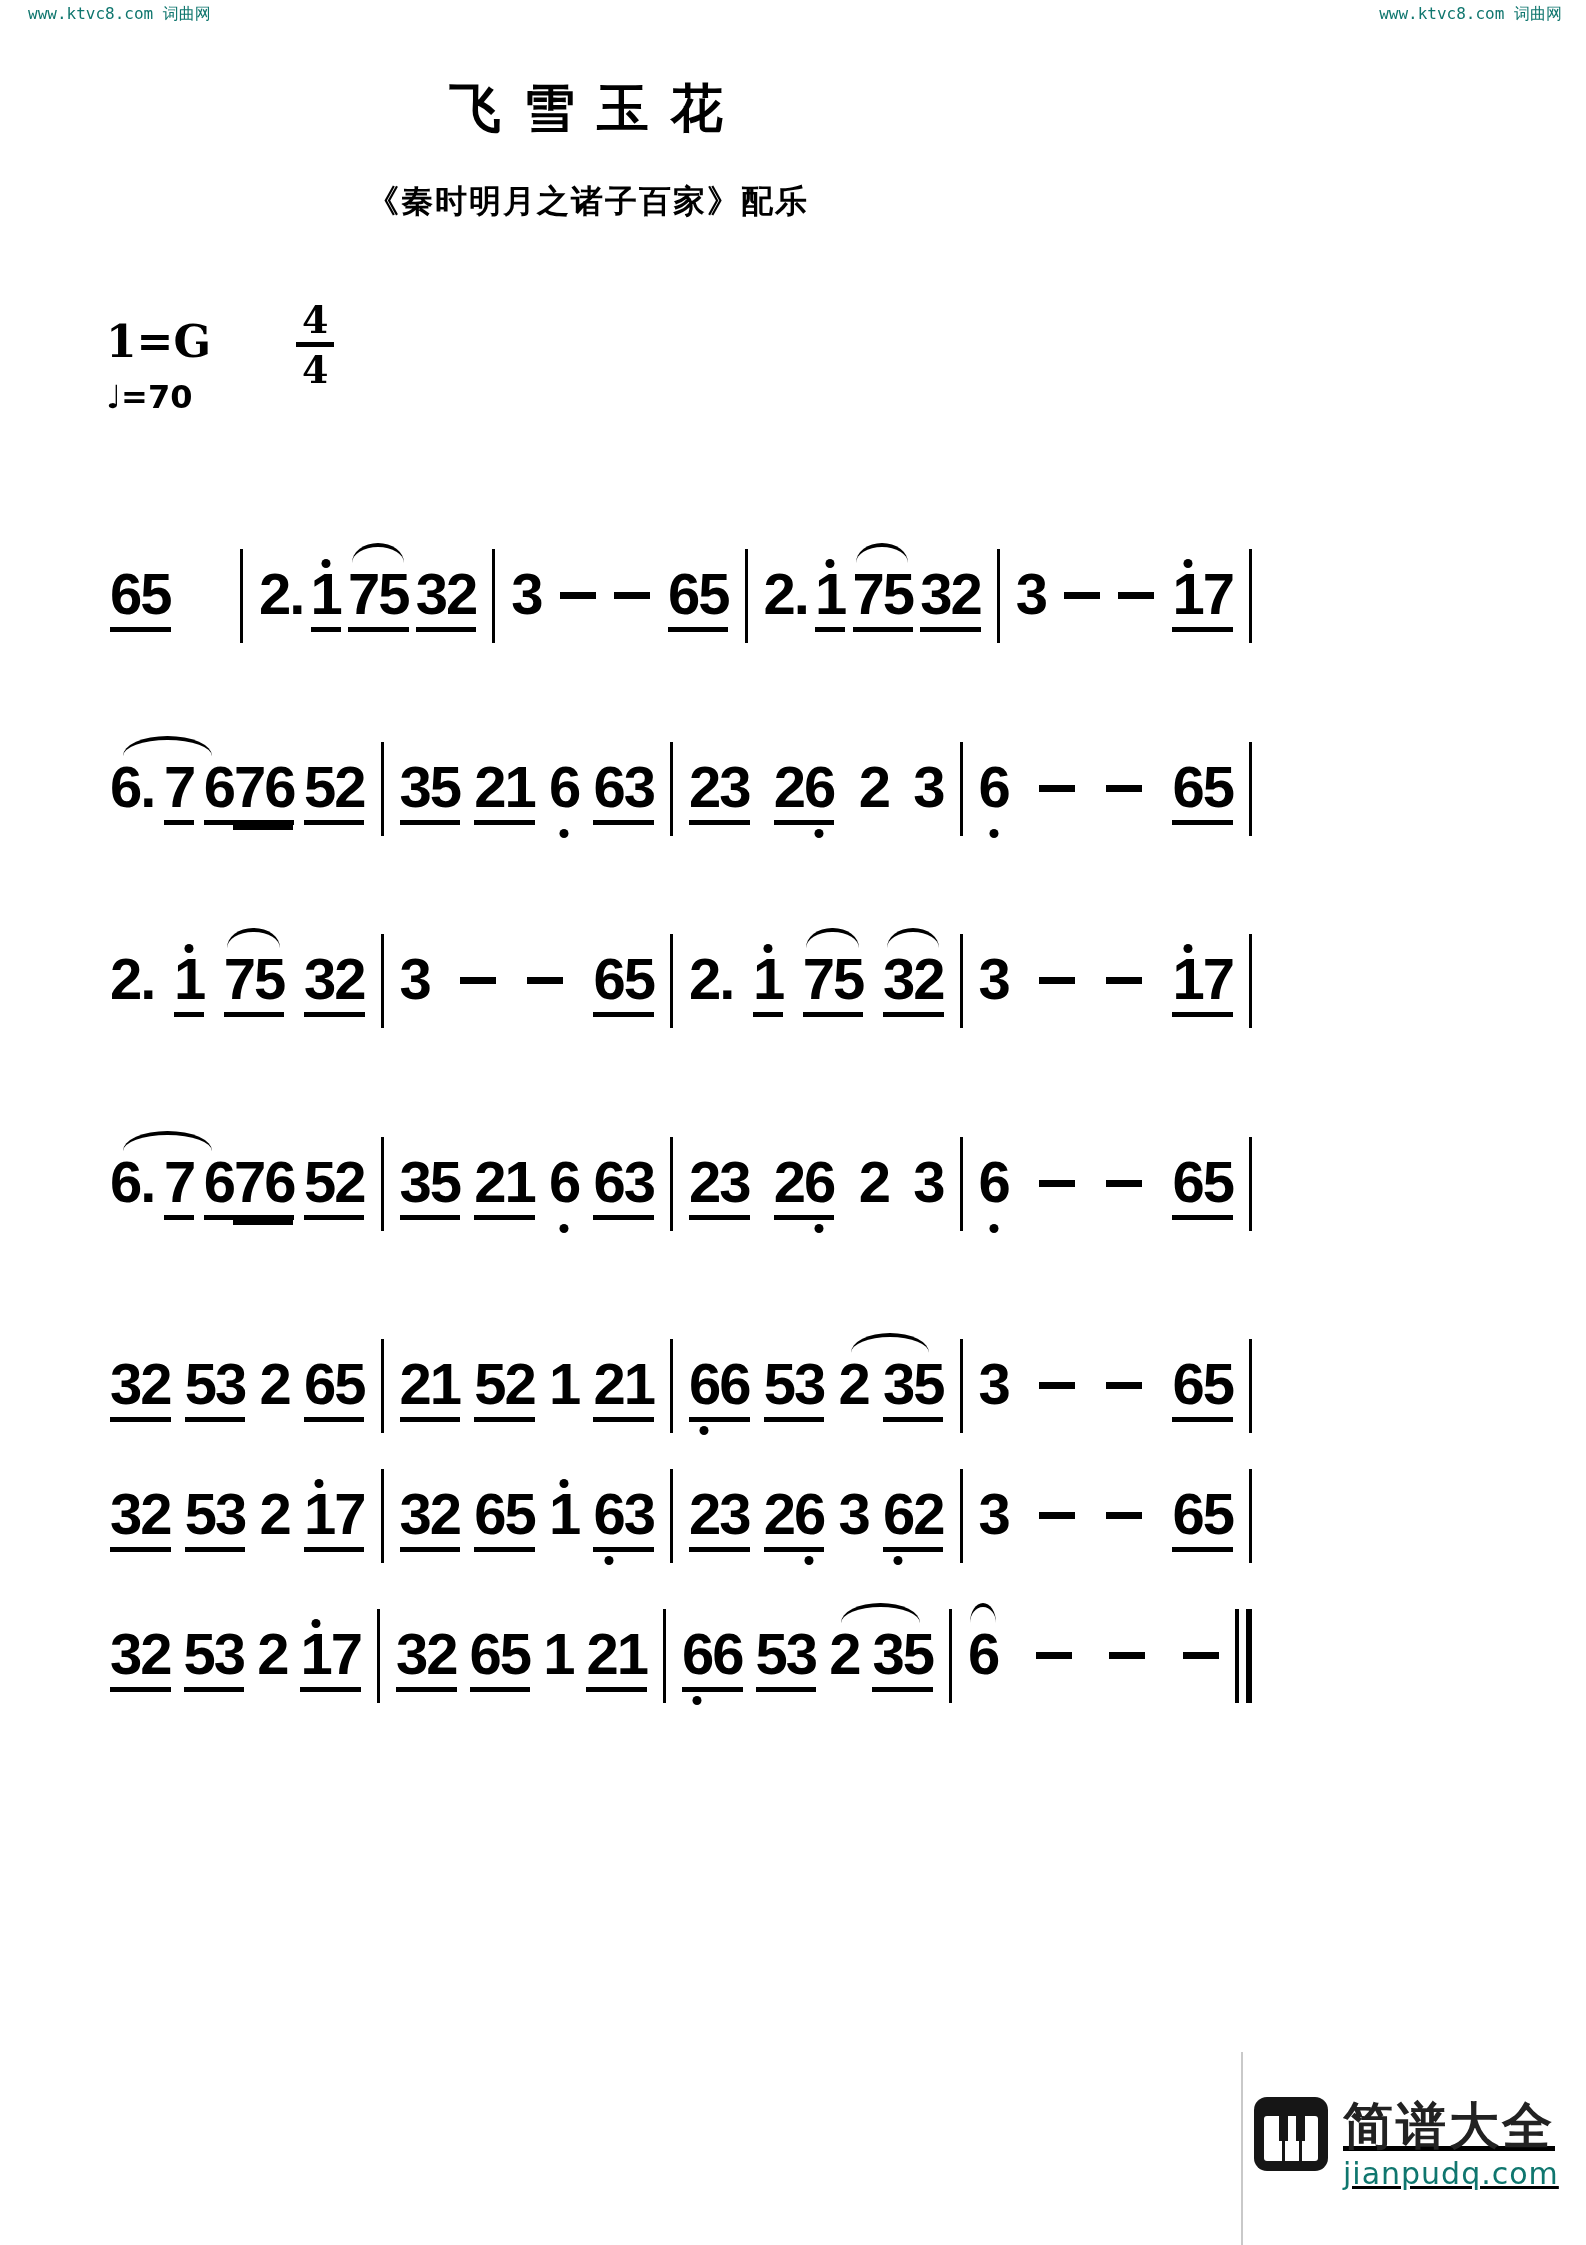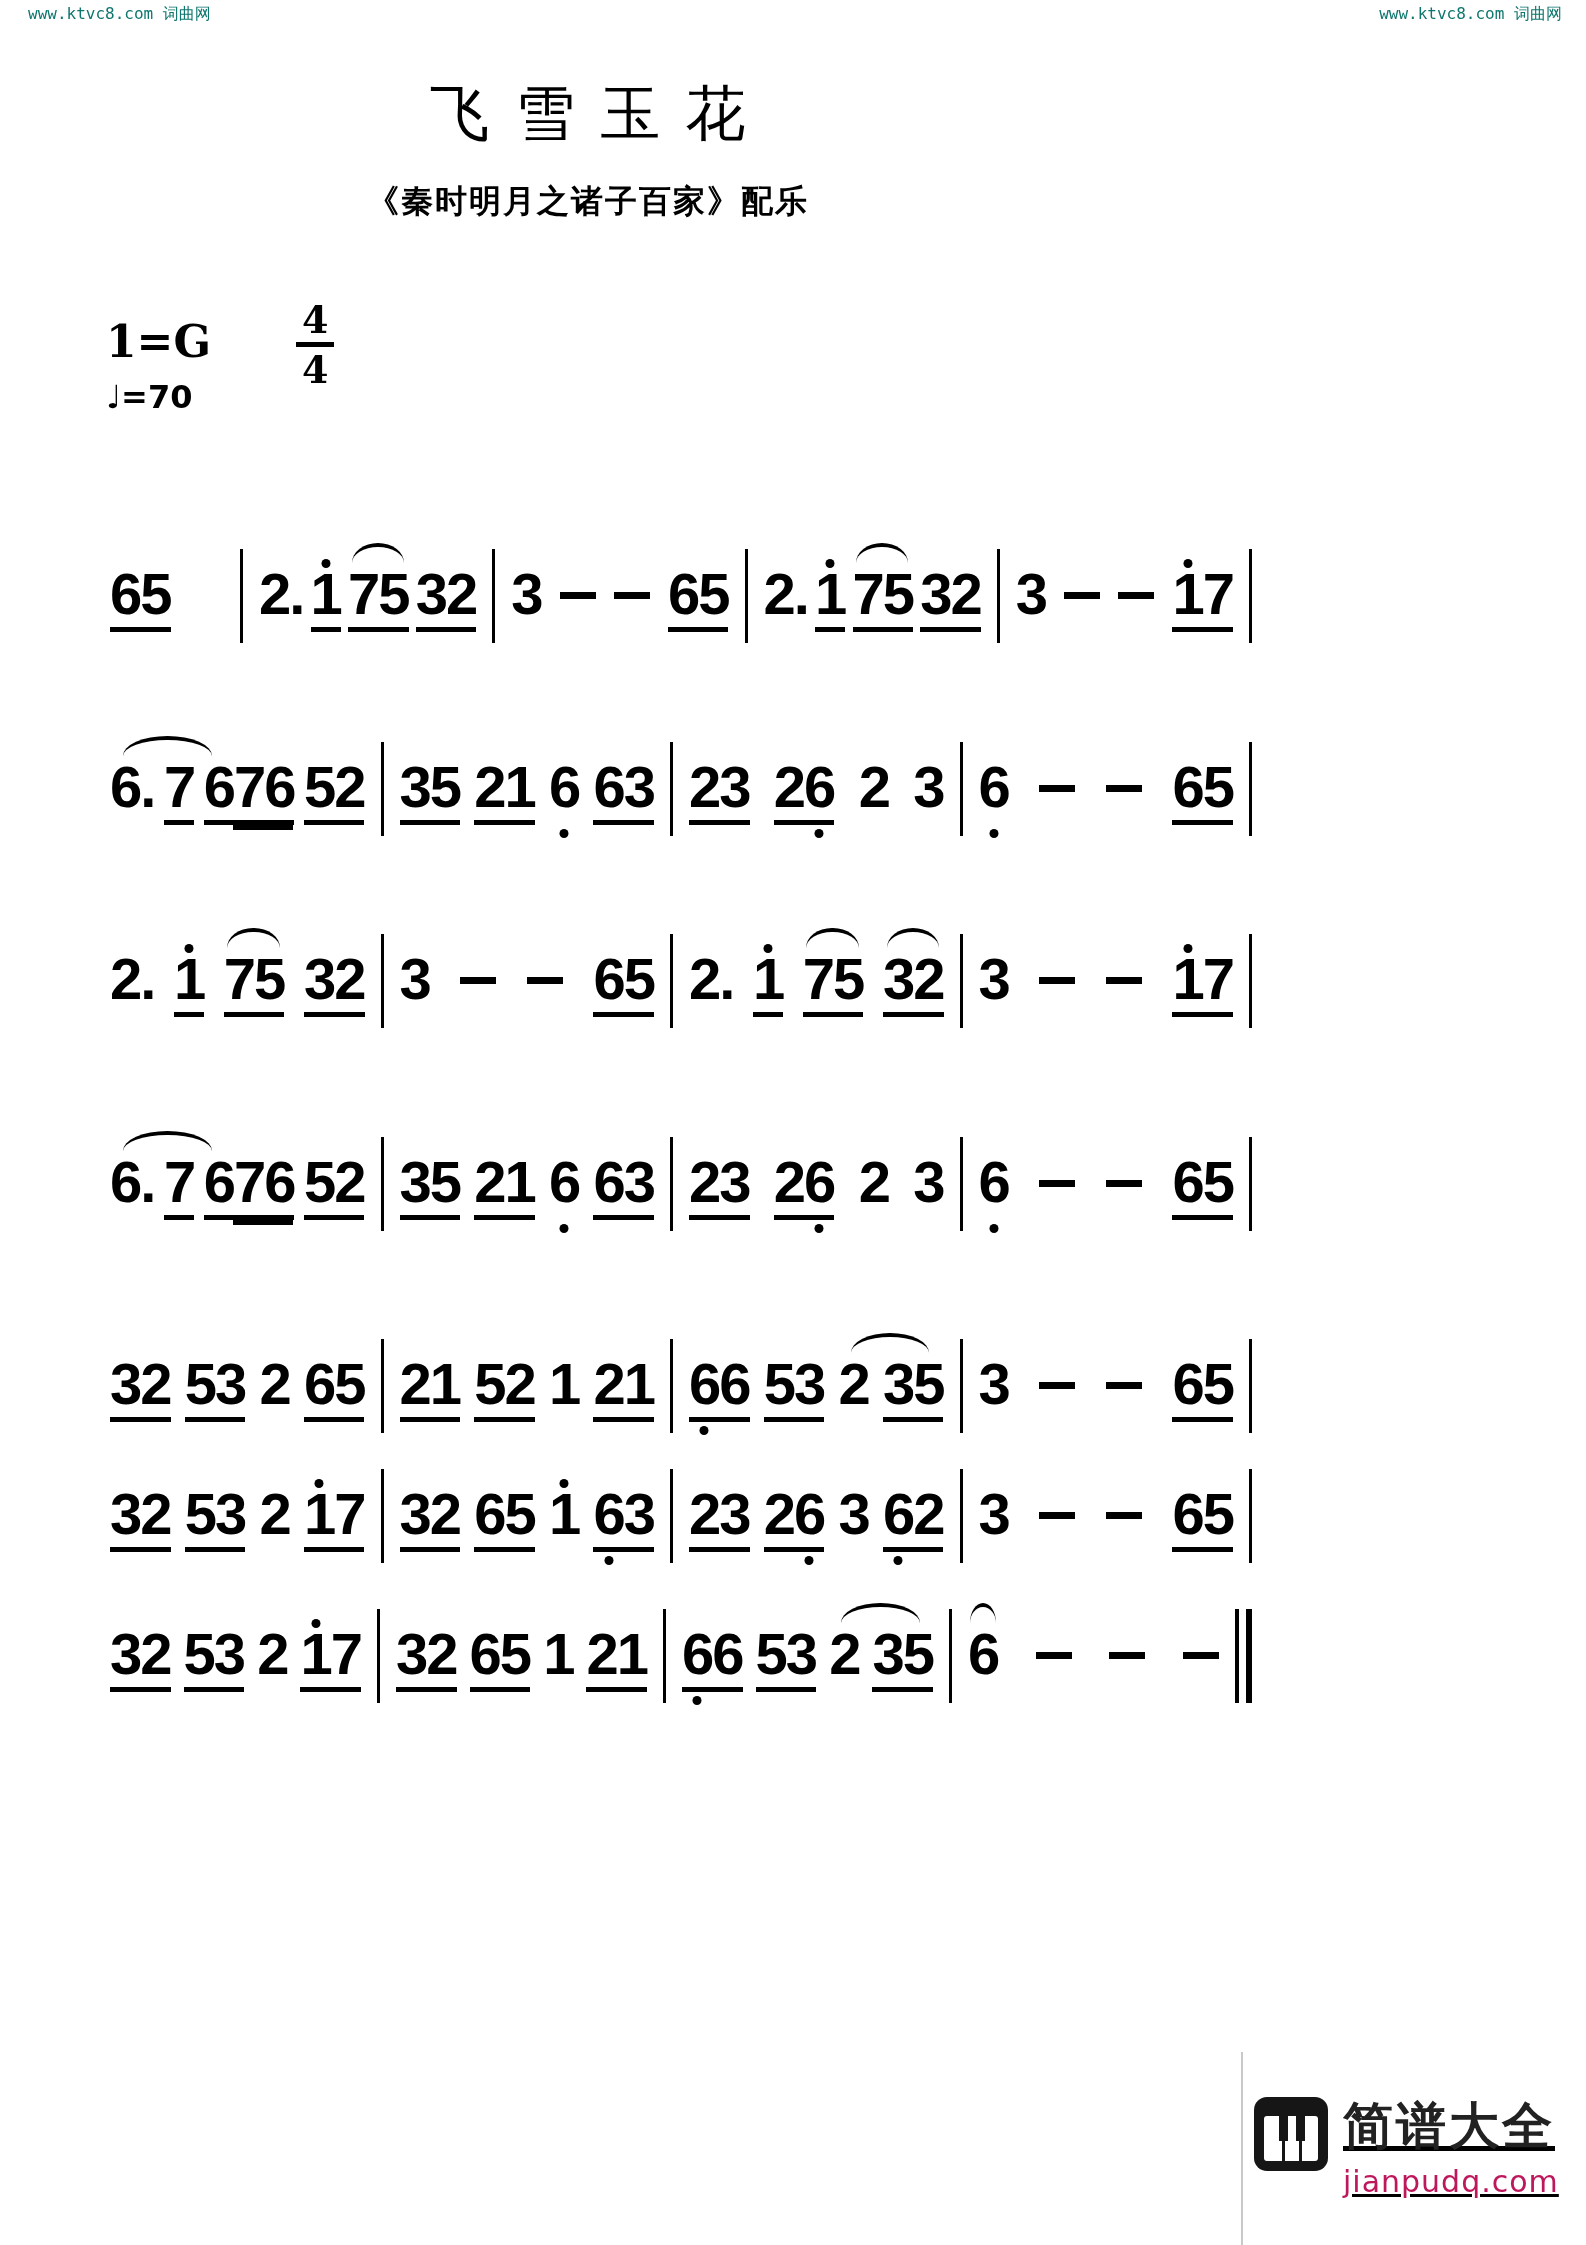--- a/index.html
+++ b/index.html
@@ -6,21 +6,21 @@
   .page { position:relative; width:1586px; height:2245px; background:#ffffff; overflow:hidden;
           font-family:"Liberation Sans", sans-serif; color:#000; }
 
   
   .wm { position:absolute; top:4px; font:16px "DejaVu Sans Mono", monospace; color:#0f766e; white-space:nowrap; }
   .wm-l { left:28px; }
   .wm-r { right:24px; }
 
   
   .title { position:absolute; top:74px; left:0; width:1150px; margin:0; text-align:center;
-           font-family:"DejaVu Serif", serif; font-weight:normal; font-size:60px;
+           font-family:"DejaVu Serif", serif; font-weight:bold; font-size:52px;
            letter-spacing:0.42em; padding-left:0.42em; white-space:nowrap; }
   .subtitle { position:absolute; top:180px; left:8px; width:1160px; text-align:center;
               font-family:"DejaVu Serif", serif; font-weight:bold; font-size:32px; letter-spacing:2px; }
   .key   { position:absolute; left:106px; top:316px; font:bold 44px "DejaVu Serif", serif; }
   .ts    { position:absolute; left:296px; top:300px; text-align:center; font:bold 38px "DejaVu Serif", serif; }
   .ts-num { display:block; line-height:1.05; padding:0 6px 2px 6px; border-bottom:5px solid #000; }
   .ts-den { display:block; line-height:1.05; padding-top:3px; }
   .tempo { position:absolute; left:106px; top:378px; font:bold 32px "DejaVu Sans", sans-serif; }
 
   .credits { position:absolute; left:975px; top:340px; width:480px; }
@@ -61,21 +61,21 @@
   .dash { flex:0 0 36px; width:36px; height:7px; background:#000; margin-top:27px; }
   .bar { flex:0 0 3px; width:3px; height:94px; background:#000; position:relative; top:-16px; }
   .bar.bar-final { flex:0 0 17px; width:17px; background:none;
                    border-left:4px solid #000; border-right:6px solid #000; box-sizing:border-box; }
 
   
   .logo-divider { position:absolute; left:1241px; top:2052px; width:2px; height:193px; background:#c9c9c9; }
   .logo { position:absolute; left:1253px; top:2096px; display:flex; gap:14px; align-items:flex-start; }
   .logo-text-col { display:flex; flex-direction:column;text-decoration:underline; }
   .logo-name { font:bold 50px "DejaVu Serif", serif; color:#222; letter-spacing:3px; line-height:1.2; }
-  .logo-url  { font:30px "DejaVu Sans", sans-serif; color:#be185d; margin-top:8px; letter-spacing:1px; }
+  .logo-url  { font:30px "DejaVu Sans", sans-serif; color:#0f766e; margin-top:0; letter-spacing:1px; }
 </style>
 </head>
 <body>
 
 <div class="page">
   <div class="wm wm-l">www.ktvc8.com 词曲网</div>
   <div class="wm wm-r">www.ktvc8.com 词曲网</div>
 
   <h1 class="title">飞雪玉花</h1>
   <div class="subtitle">《秦时明月之诸子百家》配乐</div>

